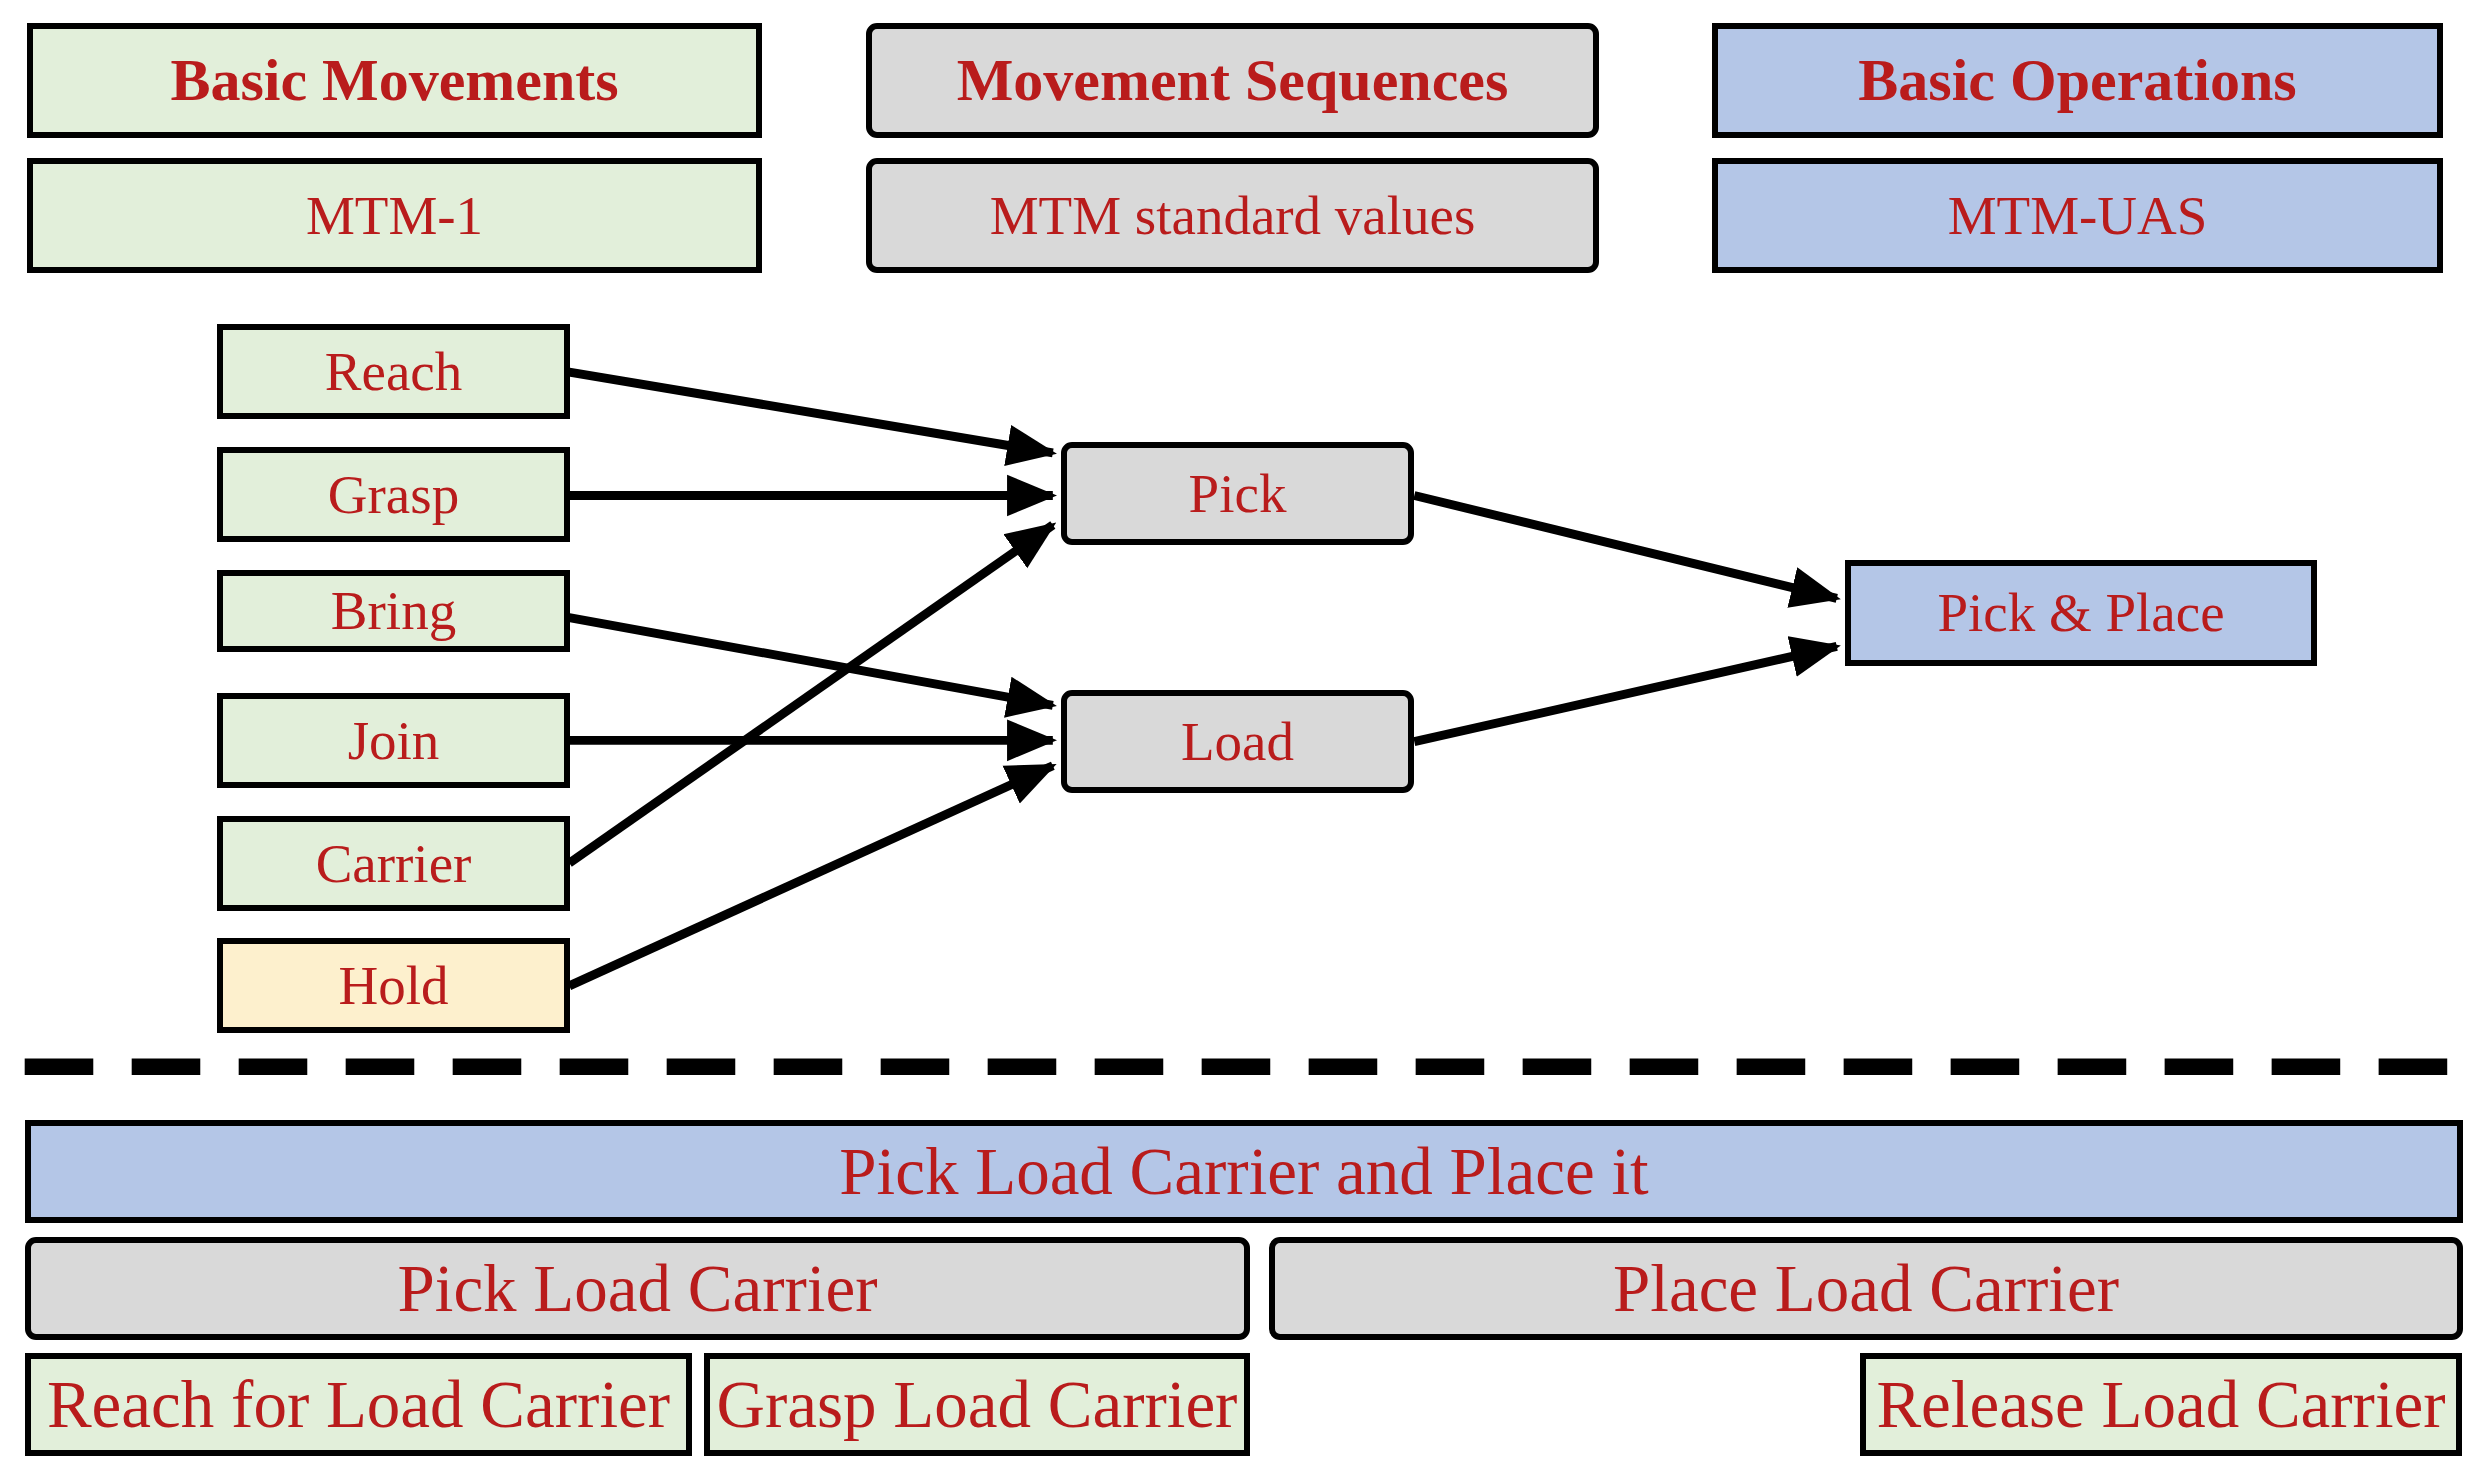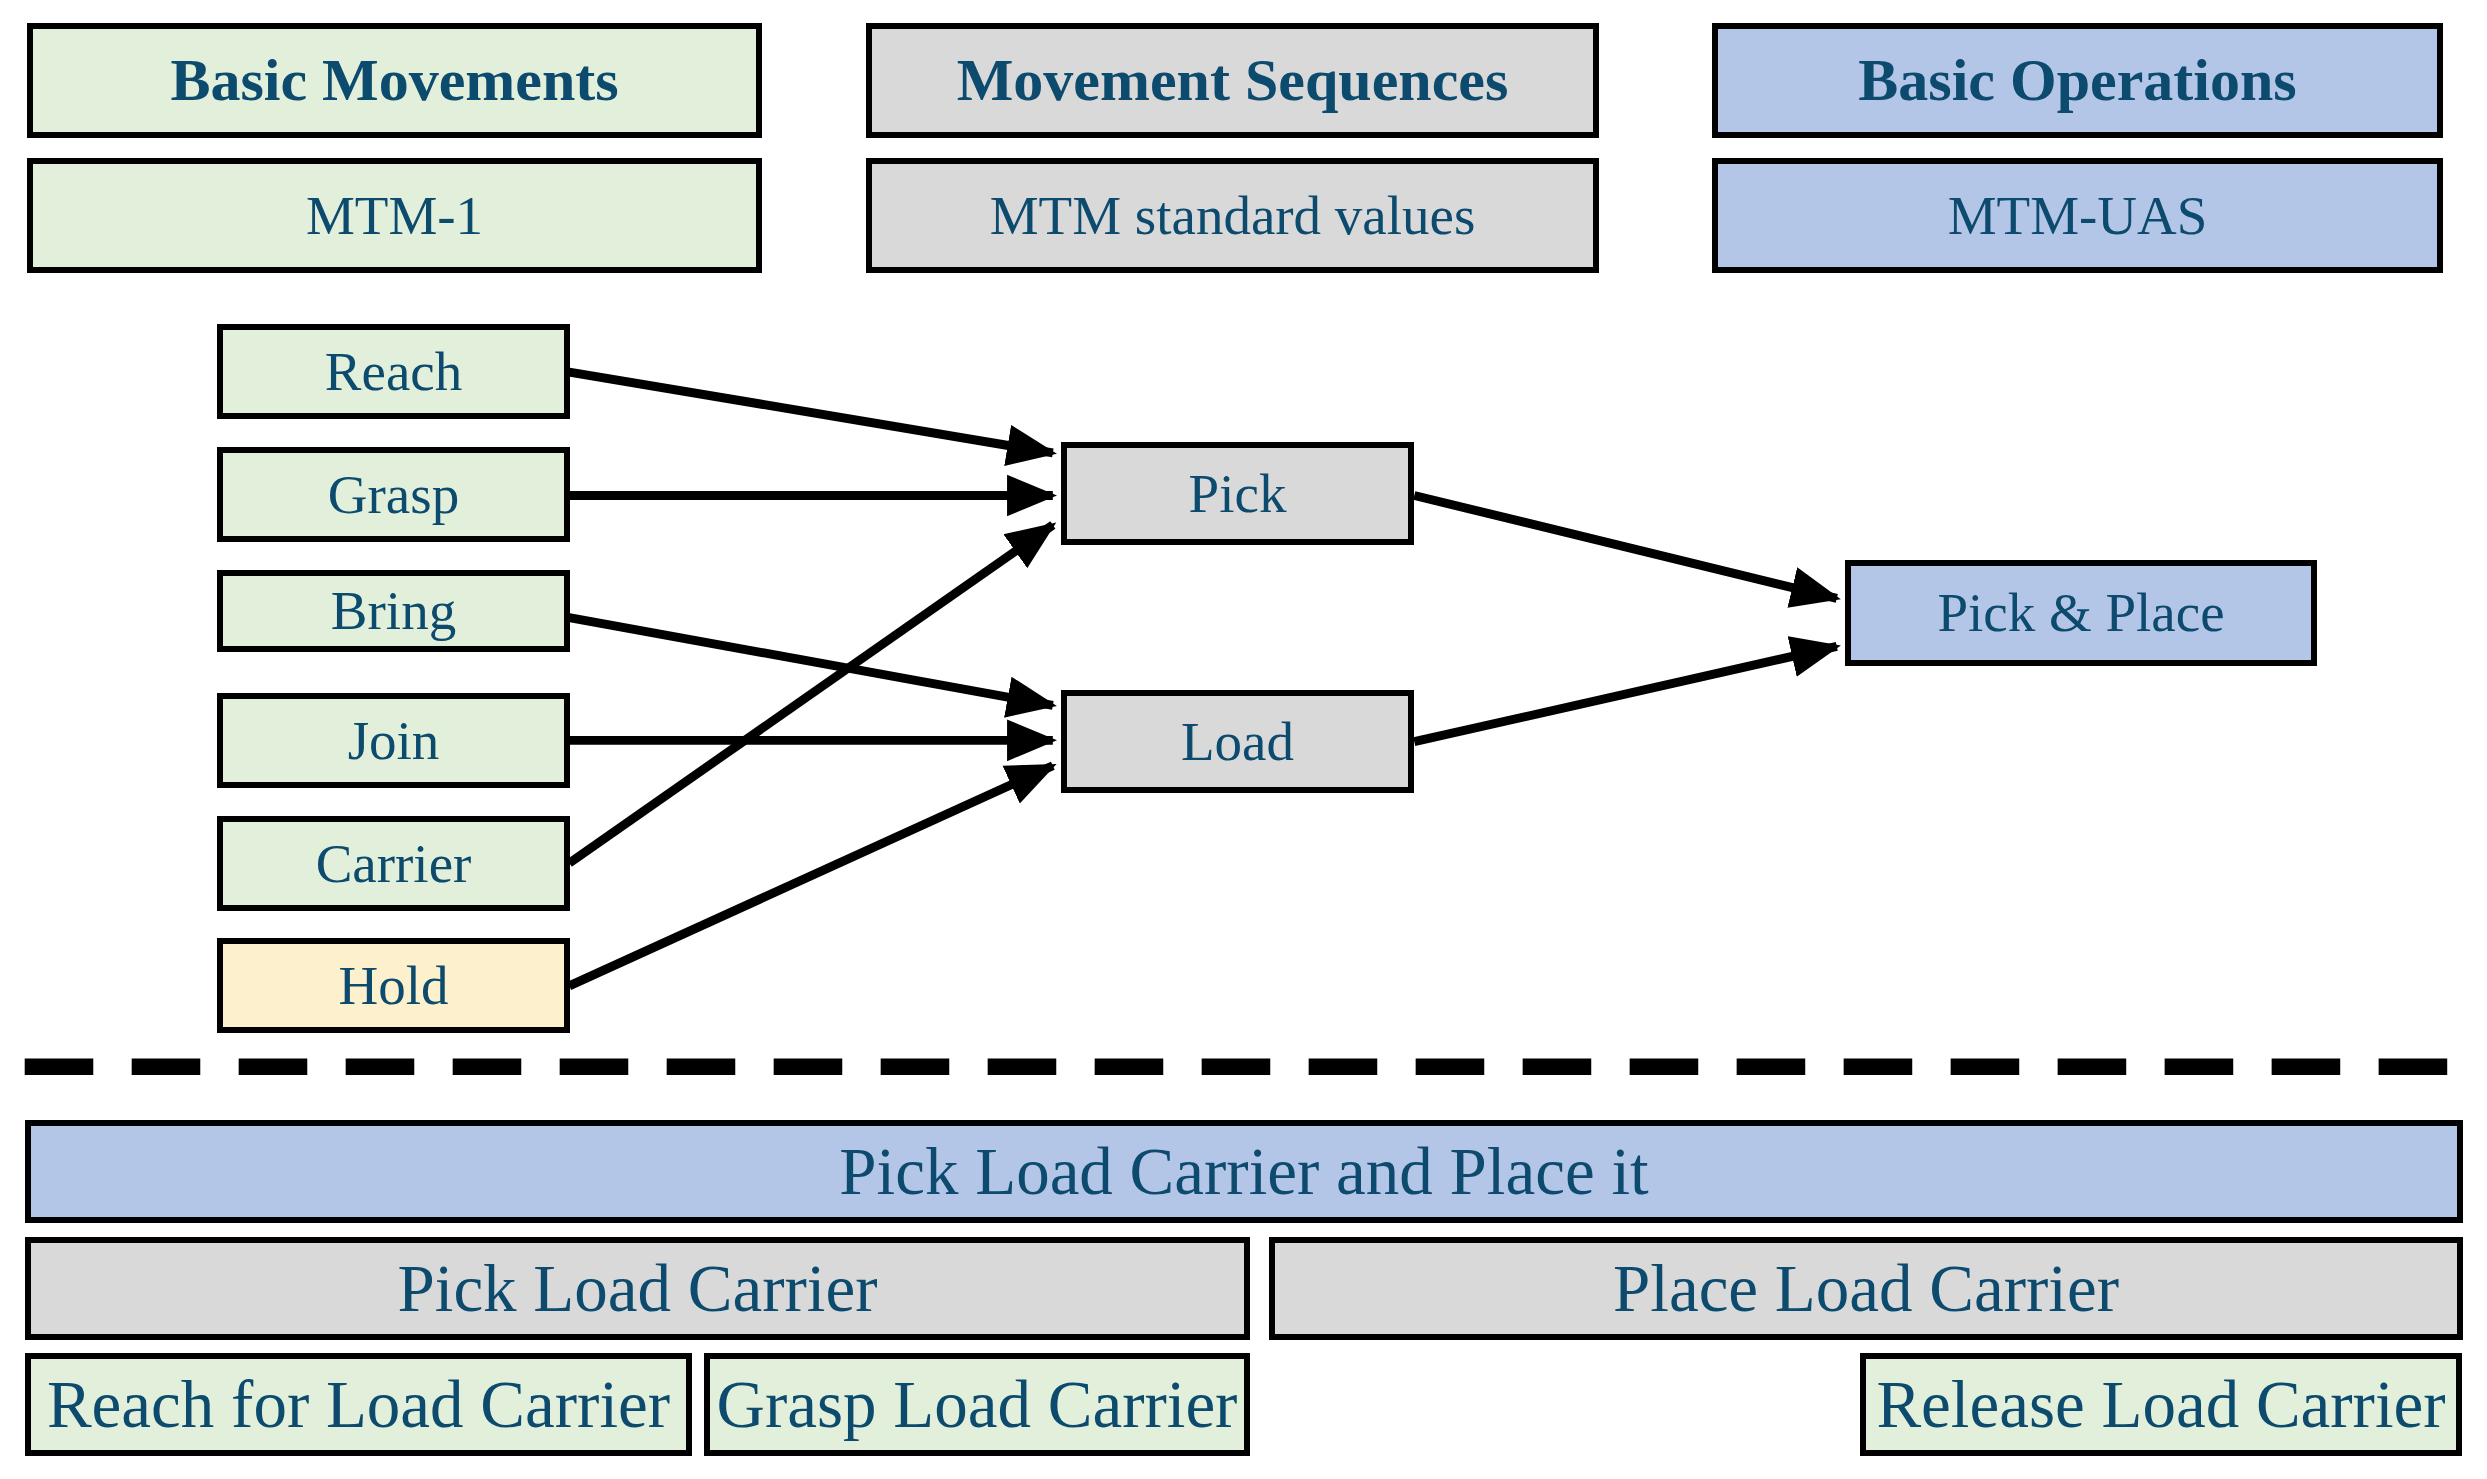--- a/index.html
+++ b/index.html
@@ -17,26 +17,26 @@
     background:#ffffff;
     font-family:"Liberation Serif", serif;
     overflow:hidden;
   }
   .box{
     position:absolute;
     box-sizing:border-box;
     border:6.2px solid var(--c-border);
     display:flex;align-items:center;justify-content:center;
     text-align:center;
-    color:#0c4a6e;
+    color:#b91c1c;
     line-height:1.05;
     white-space:nowrap;
   }
   .green{background:var(--c-green);}
-  .gray{background:var(--c-gray);}
+  .gray{background:var(--c-gray);border-radius:11px;}
   .blue{background:var(--c-blue);}
   .cream{background:var(--c-cream);}
   .hdr{font-size:60px;font-weight:bold;}
   .sub{font-size:55px;font-weight:normal;}
   .flowlbl{font-size:55px;font-weight:normal;}
   .botlbl{font-size:67px;font-weight:normal;}
   #connector-layer{position:absolute;left:0;top:0;width:2487px;height:1480px;pointer-events:none;}
   .arrow{stroke:var(--c-arrow);stroke-width:13;fill:none;}
   .divider{stroke:var(--c-arrow);stroke-width:24;stroke-dasharray:100 56;fill:none;}
 </style>

